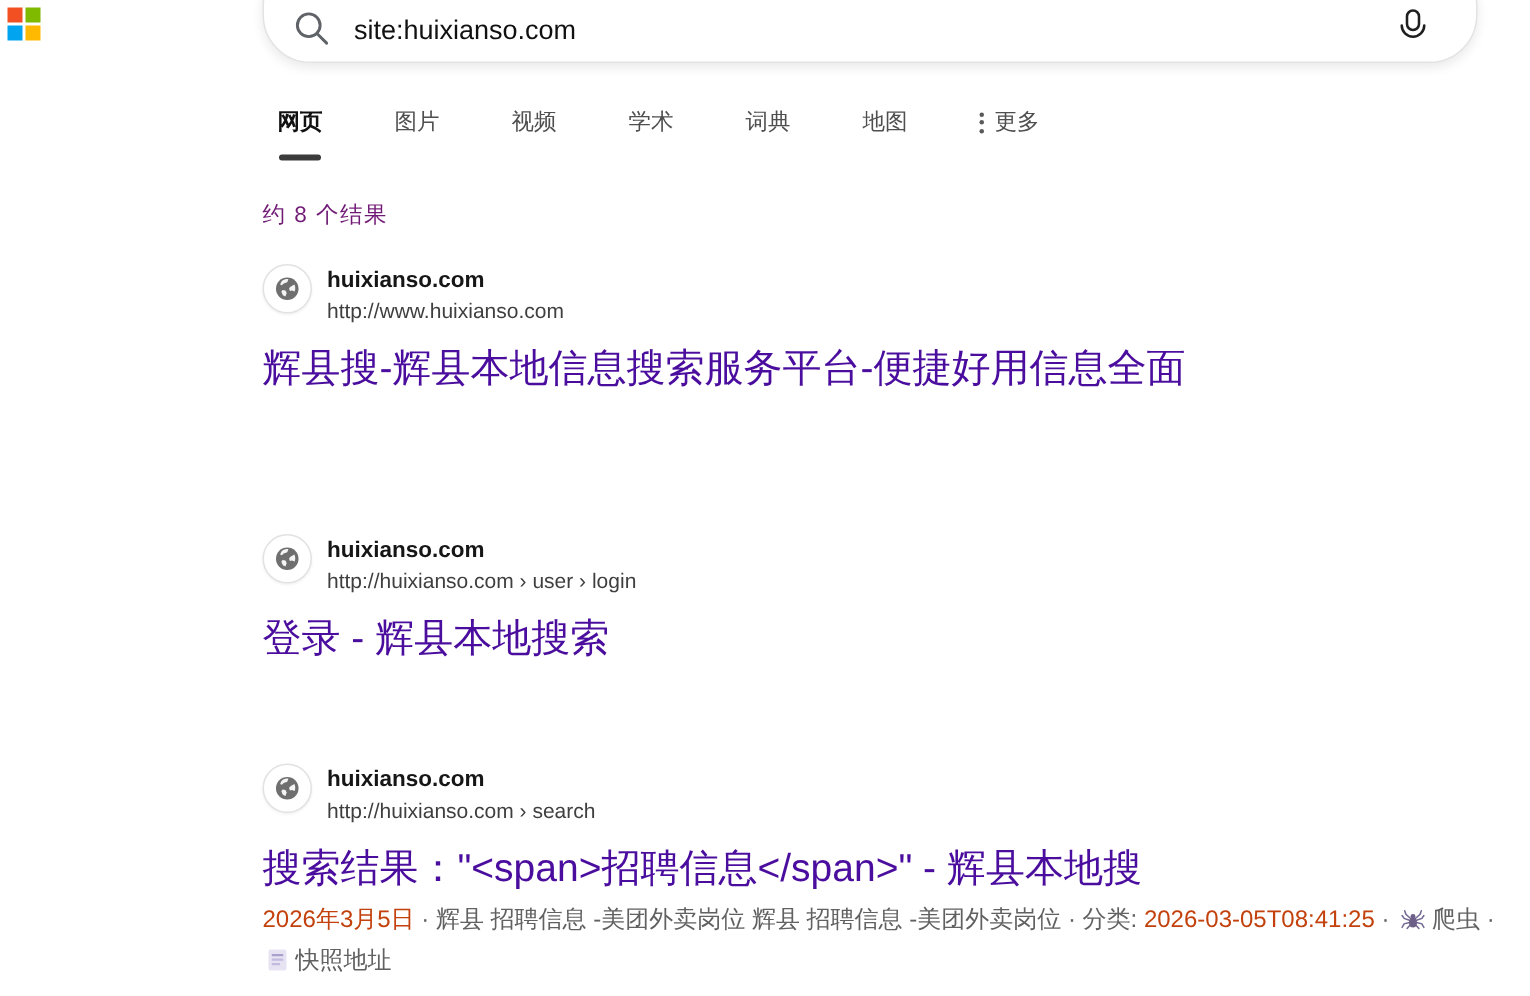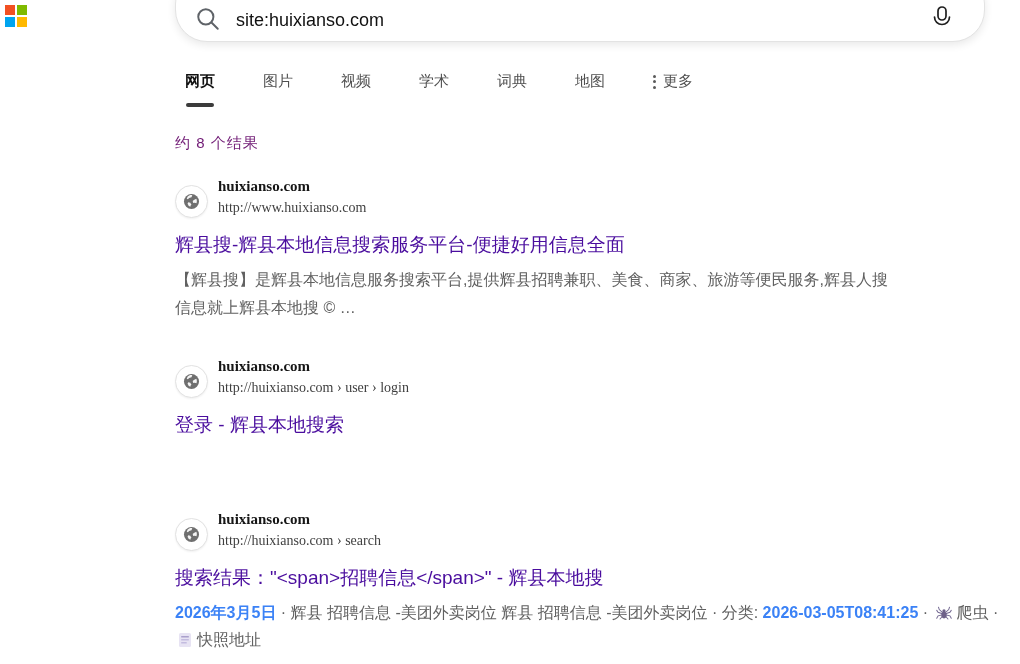--- a/index.html
+++ b/index.html
@@ -29,32 +29,32 @@
   .tab.active { color:#111; font-weight:700; }
   .tab.active::after { content:""; position:absolute; left:1px; top:31px; width:28px; height:4px;
                        background:#3b3b3b; border-radius:2px; }
   .dots { display:inline-flex; flex-direction:column; gap:2.5px; margin-right:7px; }
   .dots i { width:3px; height:3px; border-radius:50%; background:#5a5a5a; }
 
   
   #count { left:175px; top:134px; font-size:15px; color:#701a75; letter-spacing:1px; }
   .result { left:175px; width:846px; }
   #r1 { top:176px; } #r2 { top:356px; } #r3 { top:509px; }
-  .rhead { display:flex; align-items:flex-end; gap:10px; cursor:pointer;font-family:Liberation Serif, serif; }
+  .rhead { display:flex; align-items:flex-start; gap:10px; cursor:pointer; }
   .globe { width:33px; height:33px; border-radius:50%; border:1px solid #e2e2e2;
            box-shadow:0 1px 2px rgba(0,0,0,.06); display:flex; align-items:center;
            justify-content:center; background:#fff; flex:0 0 33px; }
   .sitename { font-size:15px; font-weight:700; color:#161616; line-height:21px; }
   .siteurl  { font-size:14px; color:#3f3f3f; line-height:21px; }
-  .rtitle { display:inline-block; margin-top:14px; font-size:19px; color:#4a0d9e;
+  .rtitle { display:inline-block; margin-top:14px; font-size:26px; color:#4a0d9e;
             cursor:pointer; text-decoration:none; line-height:26px; }
   .rsnippet { margin-top:8px; font-size:16px; color:#616161; line-height:28px;
               white-space:pre-line; }
   #r3 .rsnippet { white-space:normal; word-break:break-all; line-height:27px; }
-  .seg-b { font-weight:700; color:#3b82f6;margin-top:15px; }
+  .seg-b { font-weight:400; color:#c2410c;margin-top:15px; }
   .inline-ic { display:inline-block; vertical-align:-3px; margin:0 5px 0 3px; }
   .snap-link { cursor:pointer; }
 </style>
 </head>
 <body>
 
 <div id="ms-logo" class="abs">
   <span style="background:#f25022"></span>
   <span style="background:#7fba00"></span>
   <span style="background:#00a4ef"></span>
@@ -113,22 +113,20 @@
         <path d="M15 10l3-1.5c1 1.8 1 4 .2 5.8L16 13.5l-1.8.3-.7-2.3z" fill="#fff" opacity=".92"></path>
         <path d="M8 13l2.5.5 1 2-1 3-2.2-1L7 14.5z" fill="#fff" opacity=".92"></path>
       </svg>
     </span>
     <div>
       <div class="sitename">huixianso.com</div>
       <div class="siteurl">http://www.huixianso.com</div>
     </div>
   </div>
   <a class="rtitle">辉县搜-辉县本地信息搜索服务平台-便捷好用信息全面</a>
-  <div class="rsnippet">【辉县搜】是辉县本地信息服务搜索平台,提供辉县招聘兼职、美食、商家、旅游等便民服务,辉县人搜
-信息就上辉县本地搜 © …</div>
 </div>
 
 <div id="r2" class="result abs">
   <div class="rhead">
     <span class="globe">
       <svg width="19" height="19" viewBox="0 0 24 24">
         <circle cx="12" cy="12" r="9.5" fill="#6f6f6f"></circle>
         <path d="M7 6c1.5-1.8 4-2.6 6-2l-1 2.5-3 1L7.5 9 6 8.5z" fill="#fff" opacity=".92"></path>
         <path d="M15 10l3-1.5c1 1.8 1 4 .2 5.8L16 13.5l-1.8.3-.7-2.3z" fill="#fff" opacity=".92"></path>
         <path d="M8 13l2.5.5 1 2-1 3-2.2-1L7 14.5z" fill="#fff" opacity=".92"></path>

